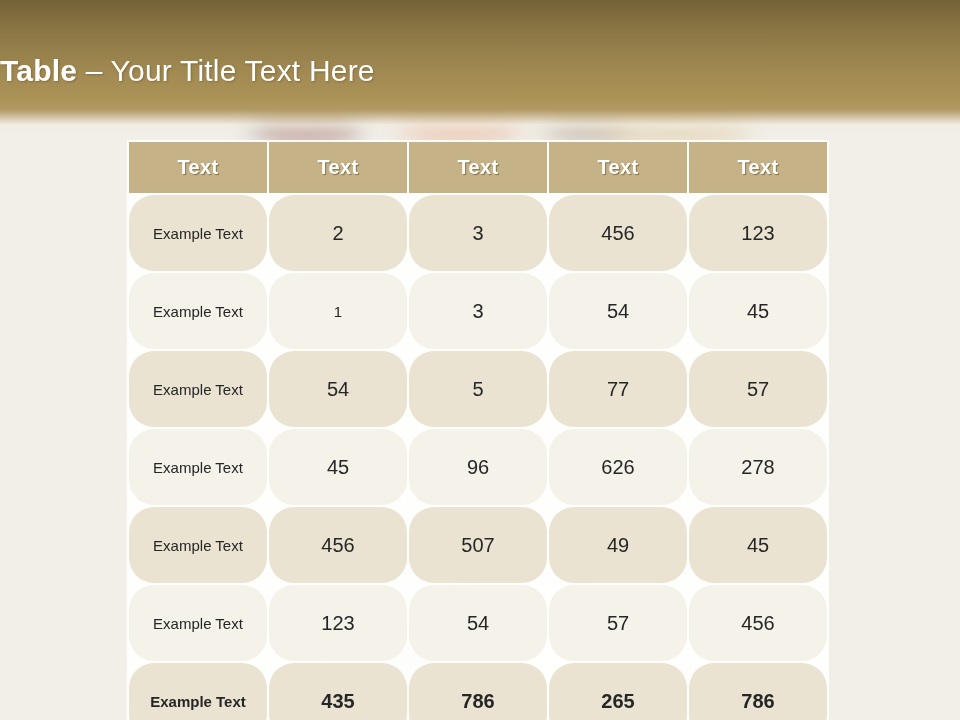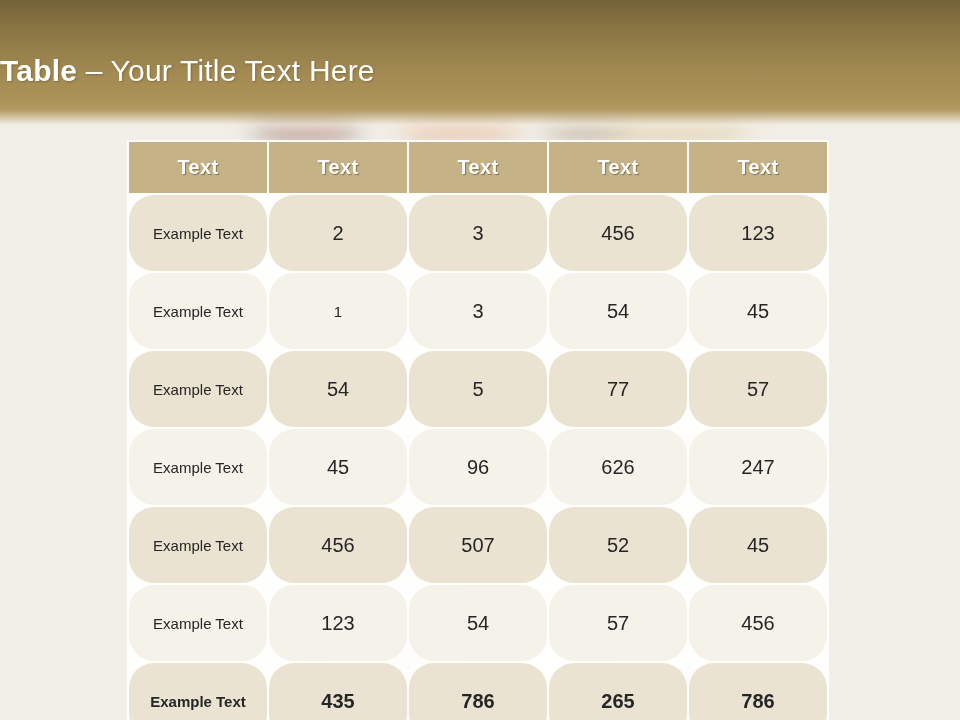--- a/index.html
+++ b/index.html
@@ -120,27 +120,27 @@
           <td class="num">54</td>
           <td class="num">5</td>
           <td class="num">77</td>
           <td class="num">57</td>
         </tr>
         <tr class="plain">
           <td class="label">Example Text</td>
           <td class="num">45</td>
           <td class="num">96</td>
           <td class="num">626</td>
-          <td class="num">247</td>
+          <td class="num">278</td>
         </tr>
         <tr class="banded">
           <td class="label">Example Text</td>
           <td class="num">456</td>
           <td class="num">507</td>
-          <td class="num">52</td>
+          <td class="num">49</td>
           <td class="num">45</td>
         </tr>
         <tr class="plain">
           <td class="label">Example Text</td>
           <td class="num">123</td>
           <td class="num">54</td>
           <td class="num">57</td>
           <td class="num">456</td>
         </tr>
         <tr class="banded bold">

